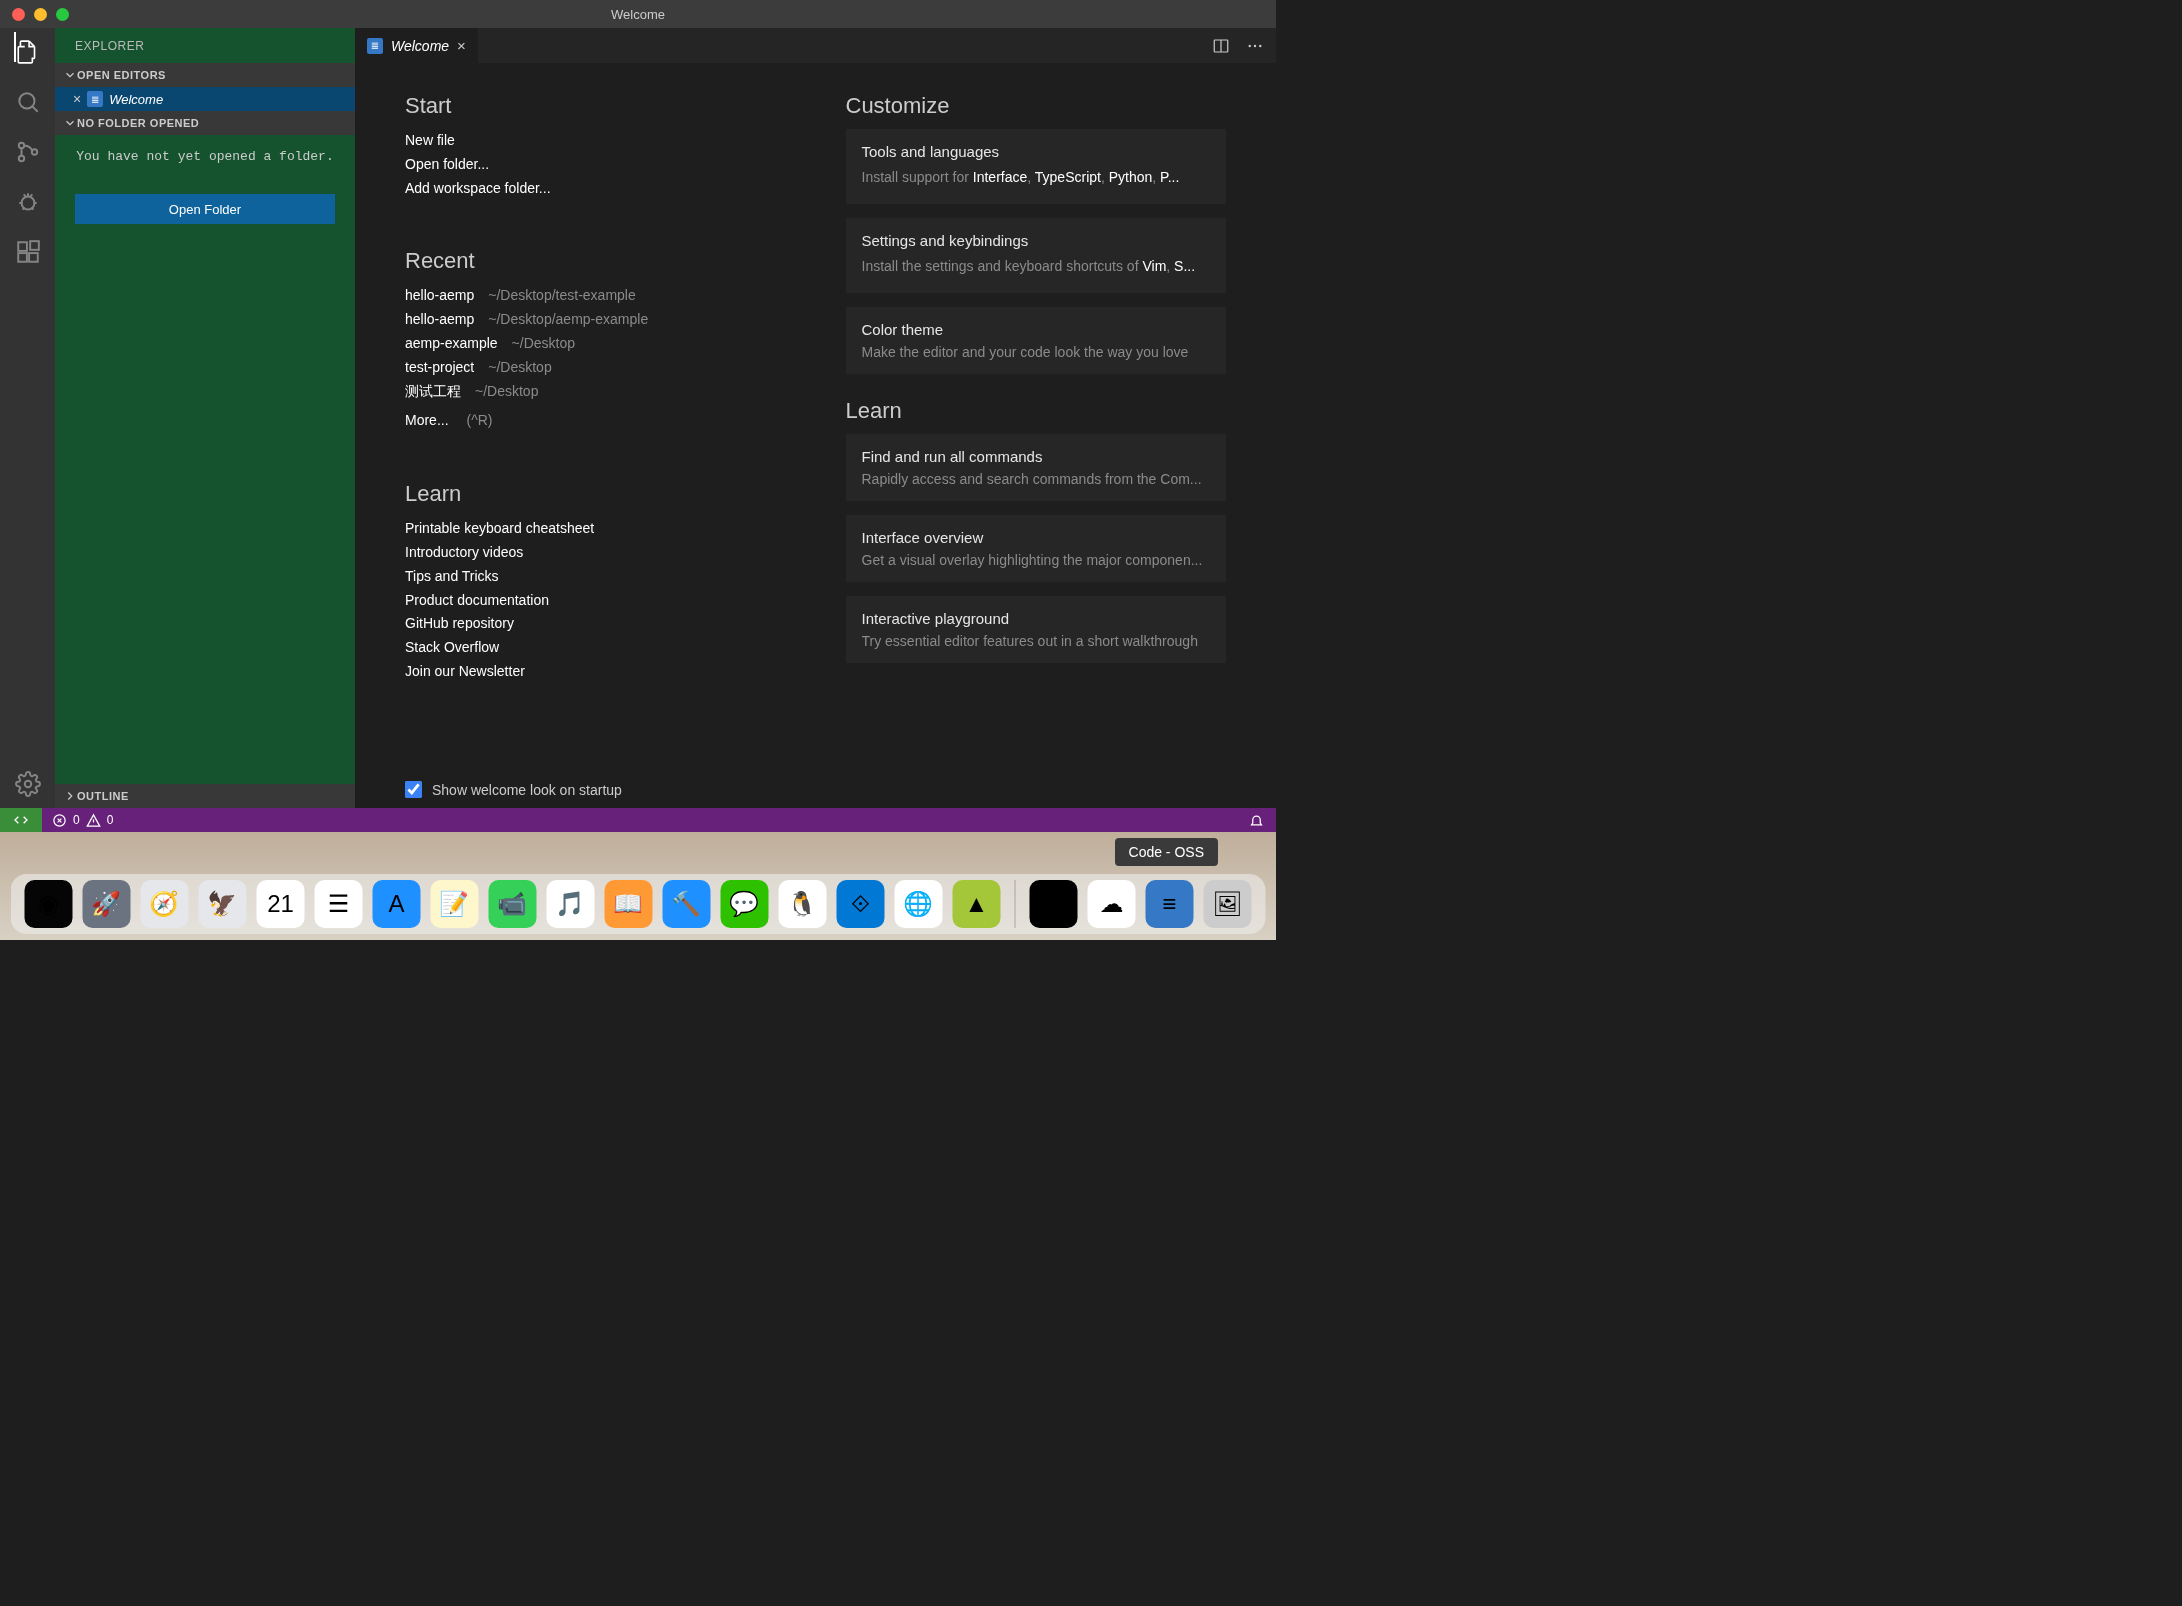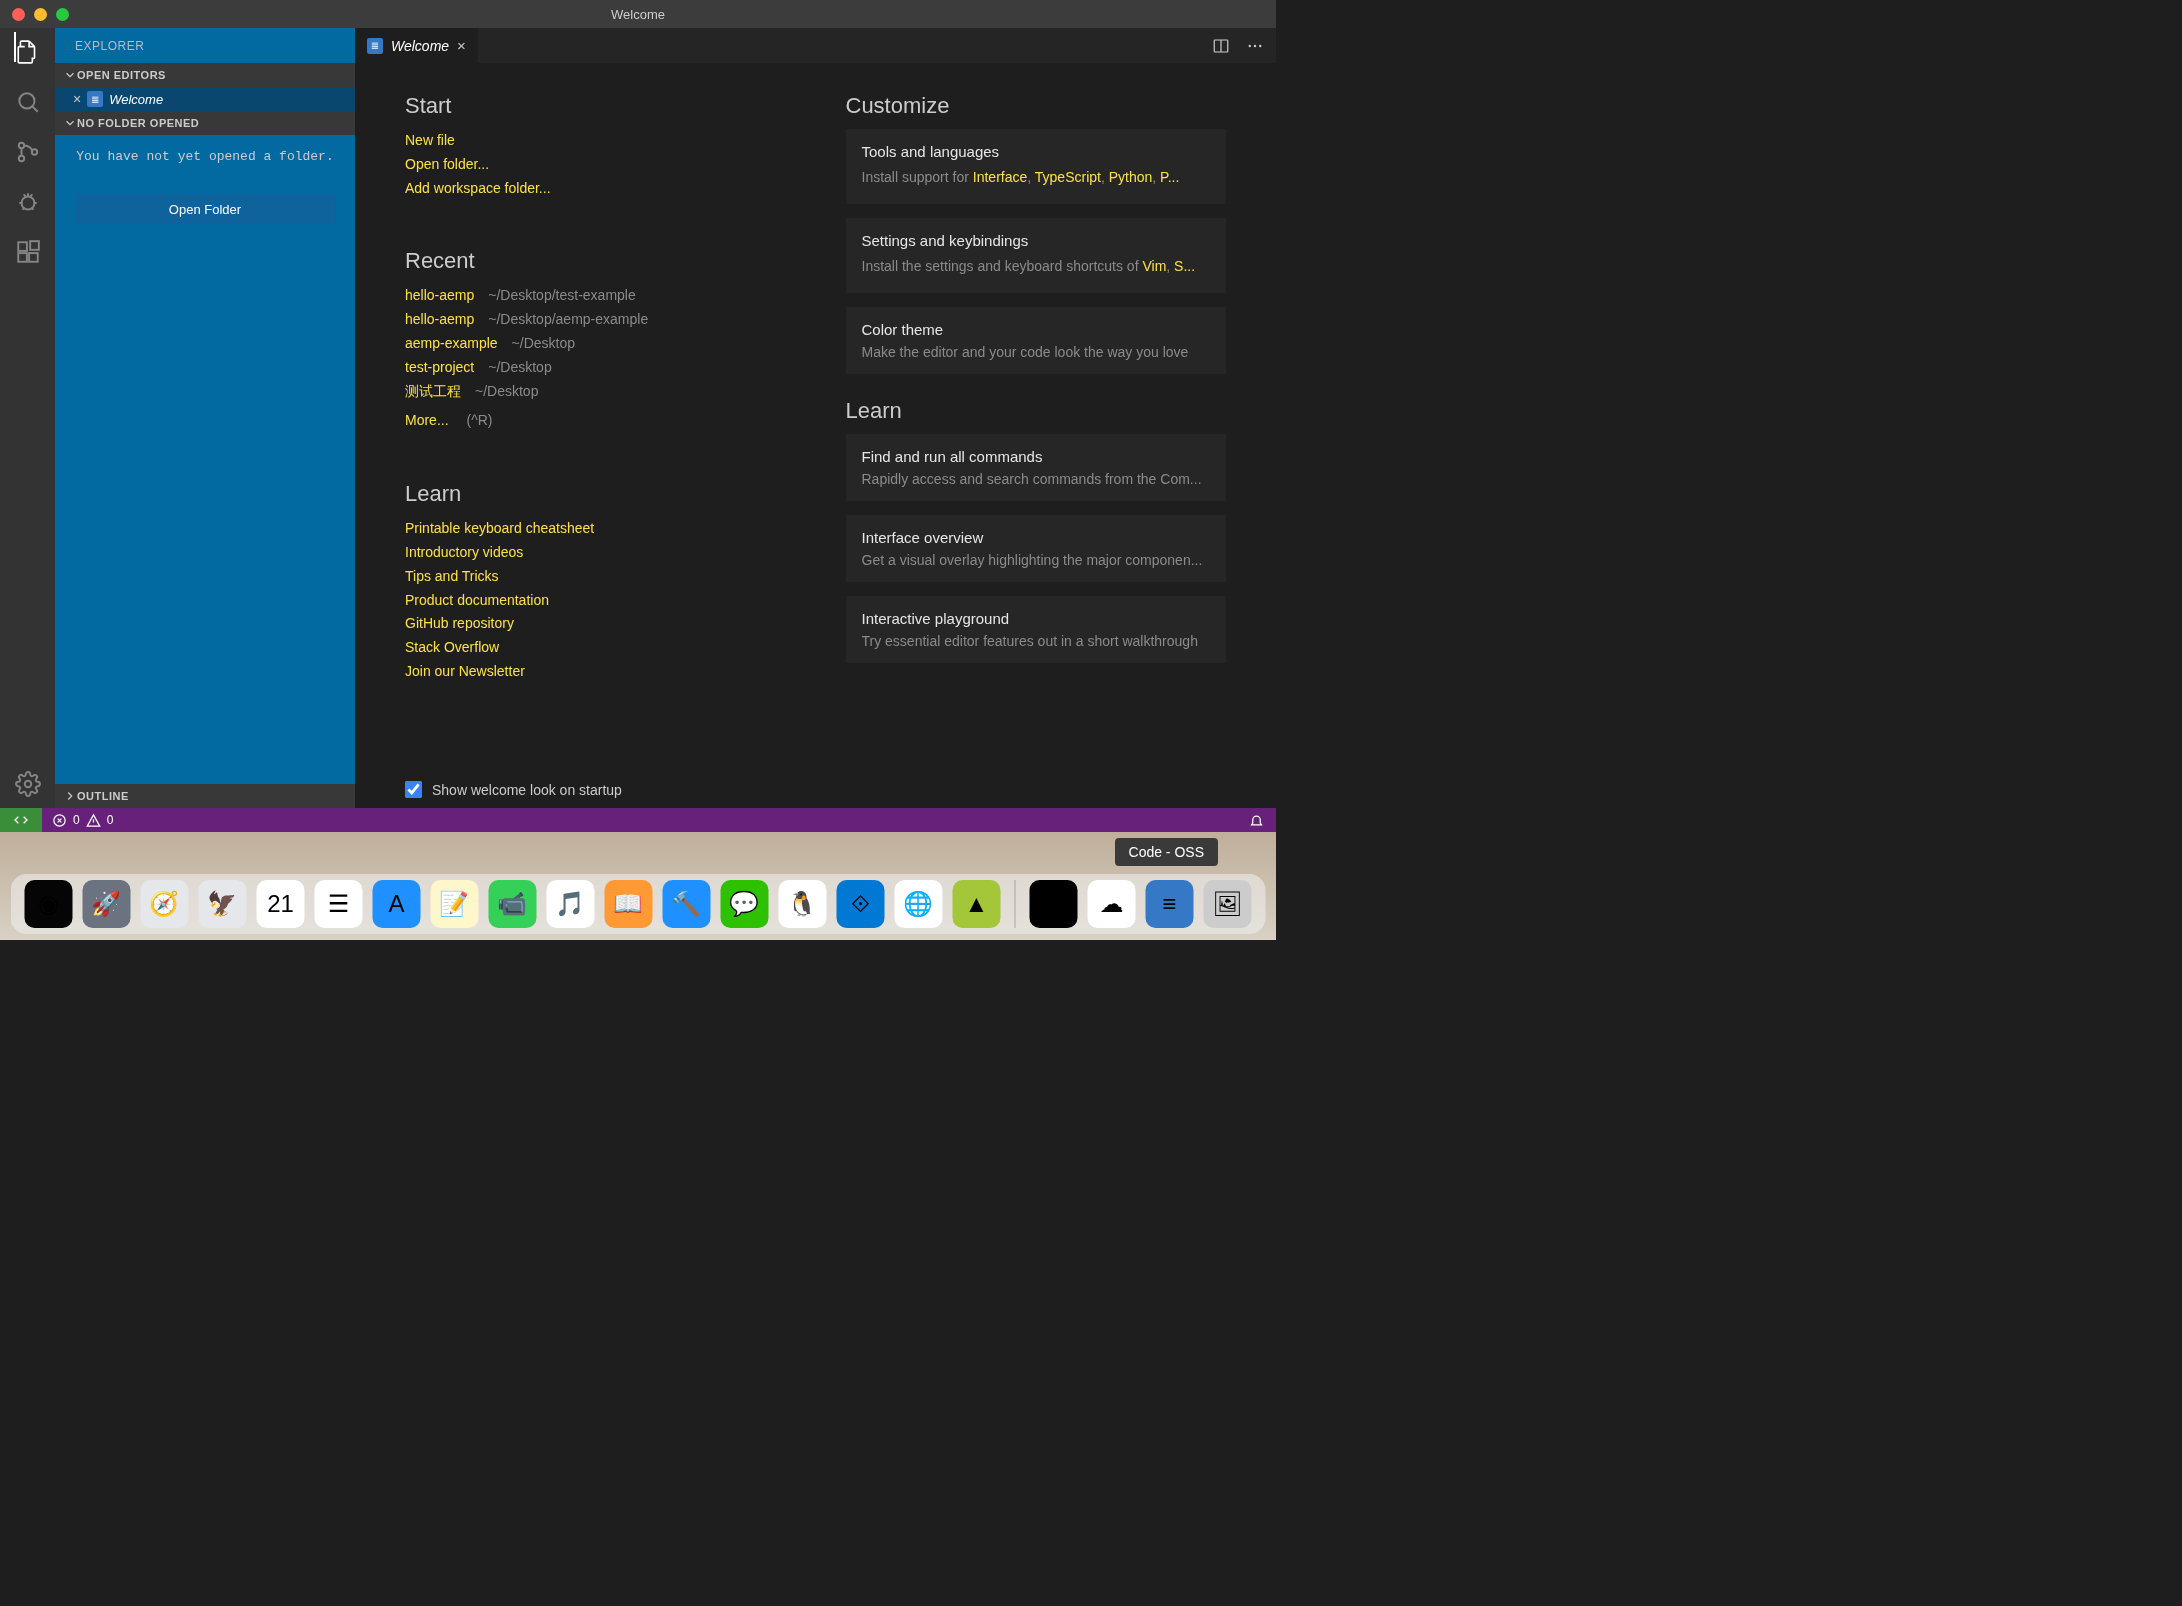--- a/index.html
+++ b/index.html
@@ -20,21 +20,21 @@
 .ab-top,.ab-bottom{display:flex; flex-direction:column; align-items:center; gap:22px;}
 .ab-icon{ width:28px; height:28px; color:#858585; display:flex; align-items:center; justify-content:center; cursor:pointer;}
 .ab-icon.active{ color:#ffffff; }
 .ab-icon svg{width:26px;height:26px;}
 .activitybar .ab-icon.active::before{ content:''; position:absolute; left:0; width:2px; height:30px; background:#fff; }
 .activitybar{position:relative;}
 .ab-icon{position:relative;}
 .ab-icon.active::before{content:'';position:absolute;left:-15px;width:2px;height:40px;top:-6px;background:#fff;}
 
 
-.sidebar { width:300px; background:#0369a1; color:#cccccc; display:flex; flex-direction:column; font-size:13px; }
+.sidebar { width:300px; background:#14532d; color:#cccccc; display:flex; flex-direction:column; font-size:13px; }
 .sidebar-header{ height:35px; padding:0 20px; font-size:12px; letter-spacing:.5px; color:#bbbbbb; display:flex; align-items:center; }
 .sb-section{ height:24px; background:#383838; display:flex; align-items:center; padding:0 8px; font-size:11px; font-weight:600; letter-spacing:.5px; color:#cccccc; cursor:pointer;}
 .sb-section .chev{width:14px;height:14px;}
 .open-editor-item{ height:24px; background:#094771; display:flex; align-items:center; padding:0 18px; gap:6px; font-style:italic; color:#fff; cursor:pointer;}
 .open-editor-item .x{font-style:normal;color:#ccc;font-size:14px;}
 .oe-icon{width:16px;height:16px;background:#3478c6;border-radius:2px;display:inline-flex;align-items:center;justify-content:center;font-size:10px;color:#fff;font-style:normal;}
 .no-folder-body{padding:14px 20px; text-align:center; color:#cccccc; font-size:13px;font-family:Liberation Mono, monospace;}
 .open-folder-btn{ margin:16px 20px 0; height:30px; background:#0e639c; color:#fff; display:flex; align-items:center; justify-content:center; font-size:13px; cursor:pointer; }
 .outline{ margin-top:auto; }
 
@@ -44,21 +44,21 @@
 .tab{ background:#1e1e1e; display:flex; align-items:center; gap:8px; padding:0 12px; color:#fff; font-style:italic; font-size:14px; border-right:1px solid #252526; cursor:pointer;}
 .tab .oe-icon{font-style:normal;}
 .tab .x{color:#ccc;font-style:normal;cursor:pointer;font-size:15px;}
 .tabbar-actions{ margin-left:auto; display:flex; align-items:center; gap:16px; padding:0 12px; color:#cccccc;}
 .tabbar-actions svg{width:18px;height:18px;cursor:pointer;}
 
 .welcome-body{ flex:1; display:flex; padding:30px 50px 20px; gap:60px; color:#ccc; overflow:hidden;}
 .col{ flex:1; min-width:0; }
 h2{ font-weight:300; font-size:22px; color:#cccccc; margin-bottom:10px; }
 .section{ margin-bottom:48px; }
-.link{ color:#fde047; font-size:14px; cursor:pointer; line-height:1.7; }
+.link{ color:#ffffff; font-size:14px; cursor:pointer; line-height:1.7; }
 .recent-item{ font-size:14px; line-height:1.7; white-space:nowrap; overflow:hidden; text-overflow:ellipsis;}
 .recent-item .path{ color:#8b8b8b; margin-left:14px;}
 .more-row{ margin-top:6px; }
 .more-row .hint{ color:#8b8b8b; margin-left:14px; font-size:14px;}
 
 .card{ background:#262626; padding:14px 16px; margin-bottom:14px; cursor:pointer;}
 .card-title{ color:#e6e6e6; font-size:15px; margin-bottom:6px;}
 .card-sub{ color:#8b8b8b; font-size:14px; white-space:nowrap; overflow:hidden; text-overflow:ellipsis;}
 .card-sub .link{white-space:nowrap;}
 

